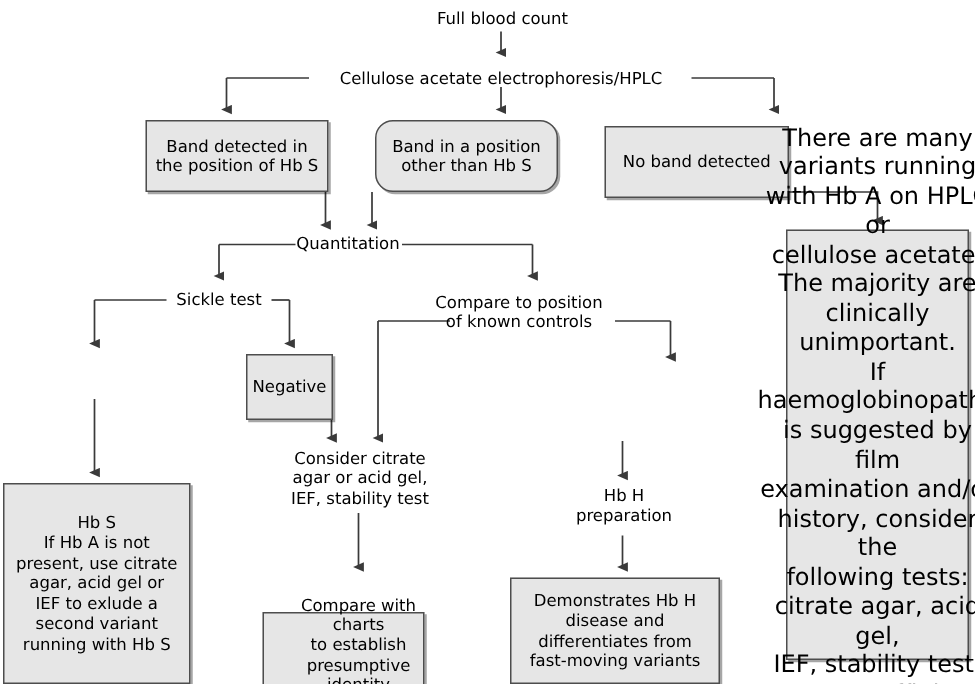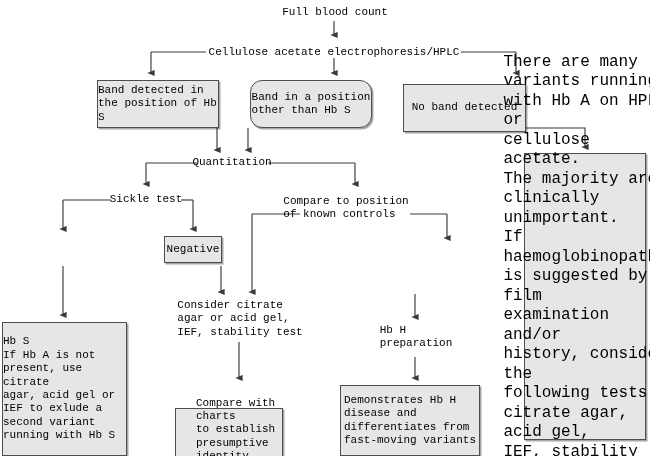--- a/index.html
+++ b/index.html
@@ -10,24 +10,24 @@
     font-family:"DejaVu Sans","Liberation Sans",sans-serif;
     overflow:hidden;
   }
   #wires{position:absolute;left:0;top:0;width:650px;height:456px;}
   .node{
     position:absolute;
     box-sizing:border-box;
     display:flex;
     align-items:center;
     justify-content:center;
+    text-align:center;
     color:#000000;
     line-height:1.22;
     white-space:pre-line;
-    font-family:Liberation Mono, monospace;
   }
   .boxed{
     background:#e6e6e6;
     border:1px solid #4d4d4d;
     box-shadow:1.5px 1.5px 0 rgba(0,0,0,0.35);
   }
   .plain{background:transparent;border:none;box-shadow:none;}
   .t11{font-size:11px;}
   .t105{font-size:16px;}
 </style>
@@ -109,21 +109,21 @@
 
   <div class="node boxed t11" style="left:97px;top:80px;width:122px;height:48px;">Band detected in
 the position of Hb S</div>
 
   <div class="node boxed t11" style="left:250px;top:80px;width:122px;height:48px;border-radius:12px;">Band in a position
 other than Hb S</div>
 
   <div class="node boxed t11" style="left:403px;top:84px;width:123px;height:48px;">No band detected</div>
 
 
-  <div class="node boxed t11" style="left:164px;top:236px;width:58px;height:27px;">Negative</div>
+  <div class="node boxed t11" style="left:164px;top:236px;width:58px;height:44px;">Negative</div>
 
 
   <div class="node boxed t11" style="left:2px;top:322px;width:125px;height:134px;">Hb S
 If Hb A is not
 present, use citrate
 agar, acid gel or
 IEF to exlude a
 second variant
 running with Hb S</div>
 

